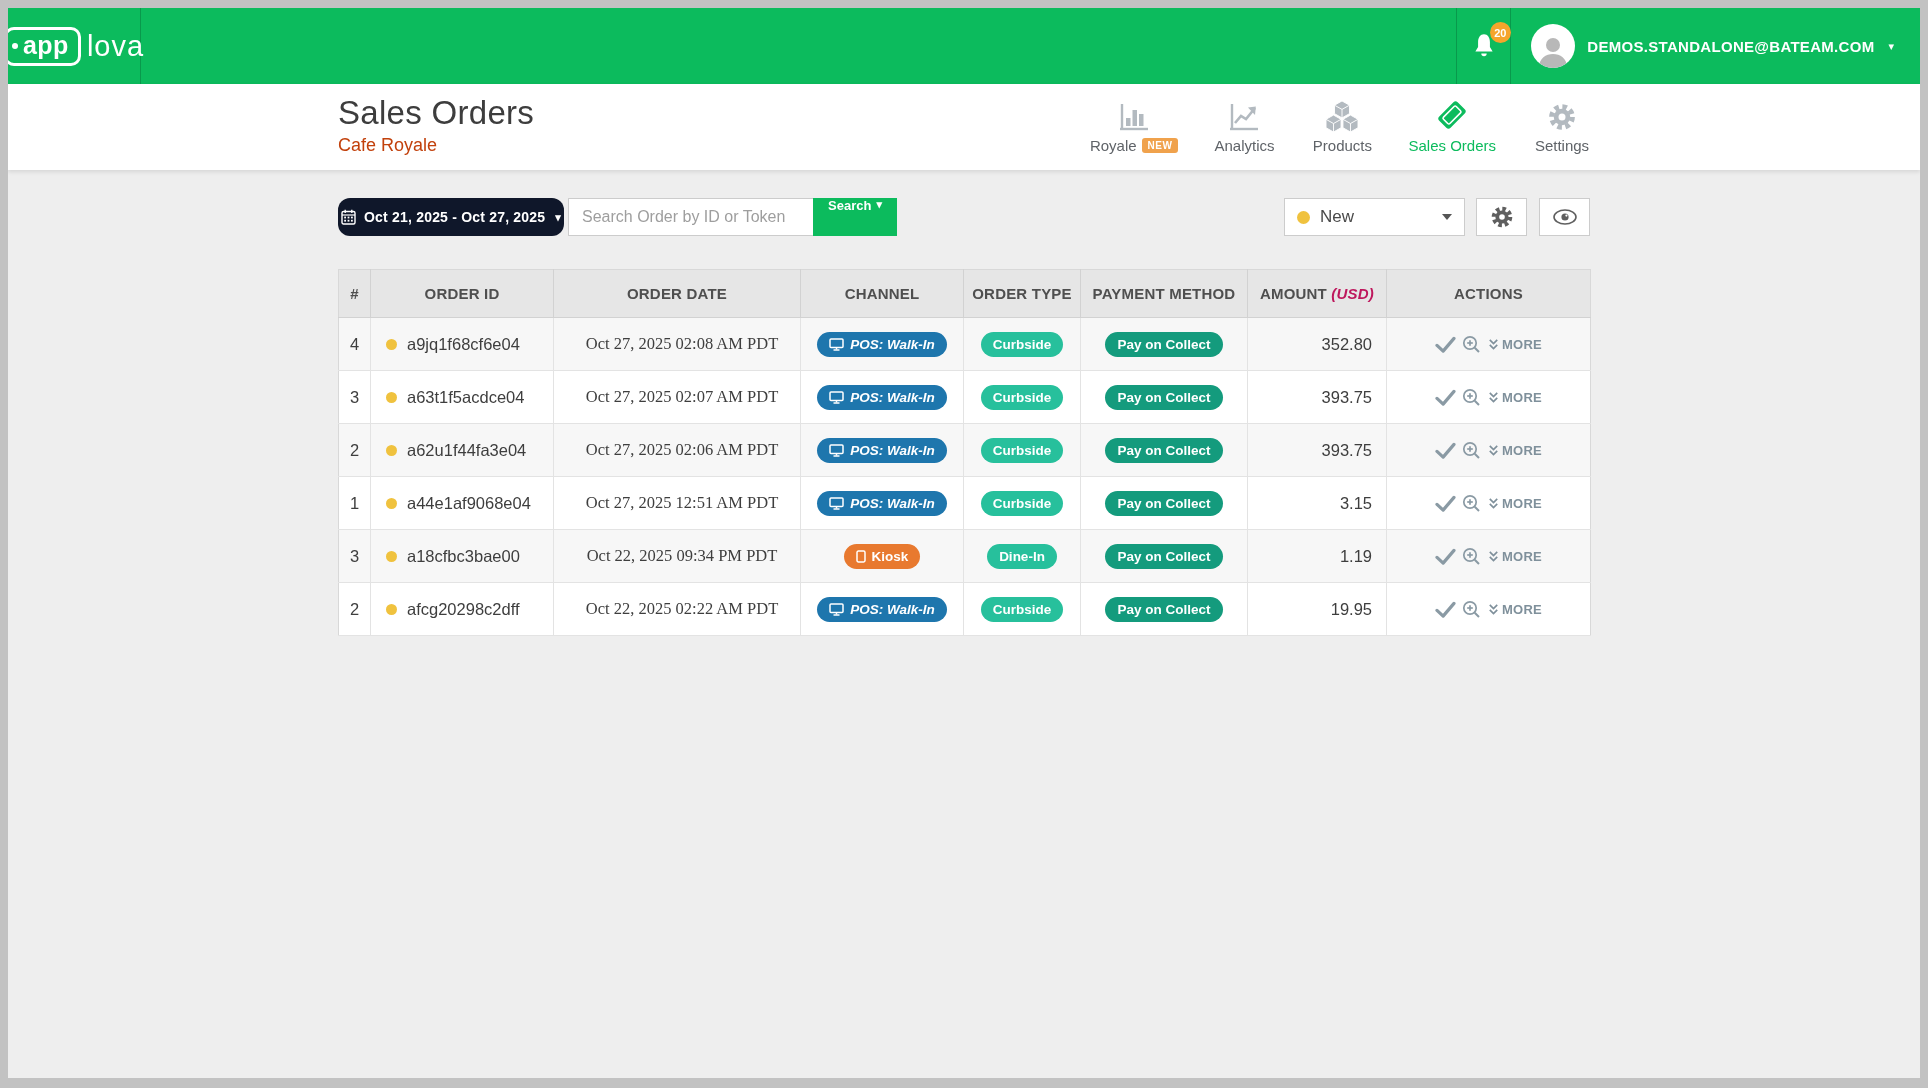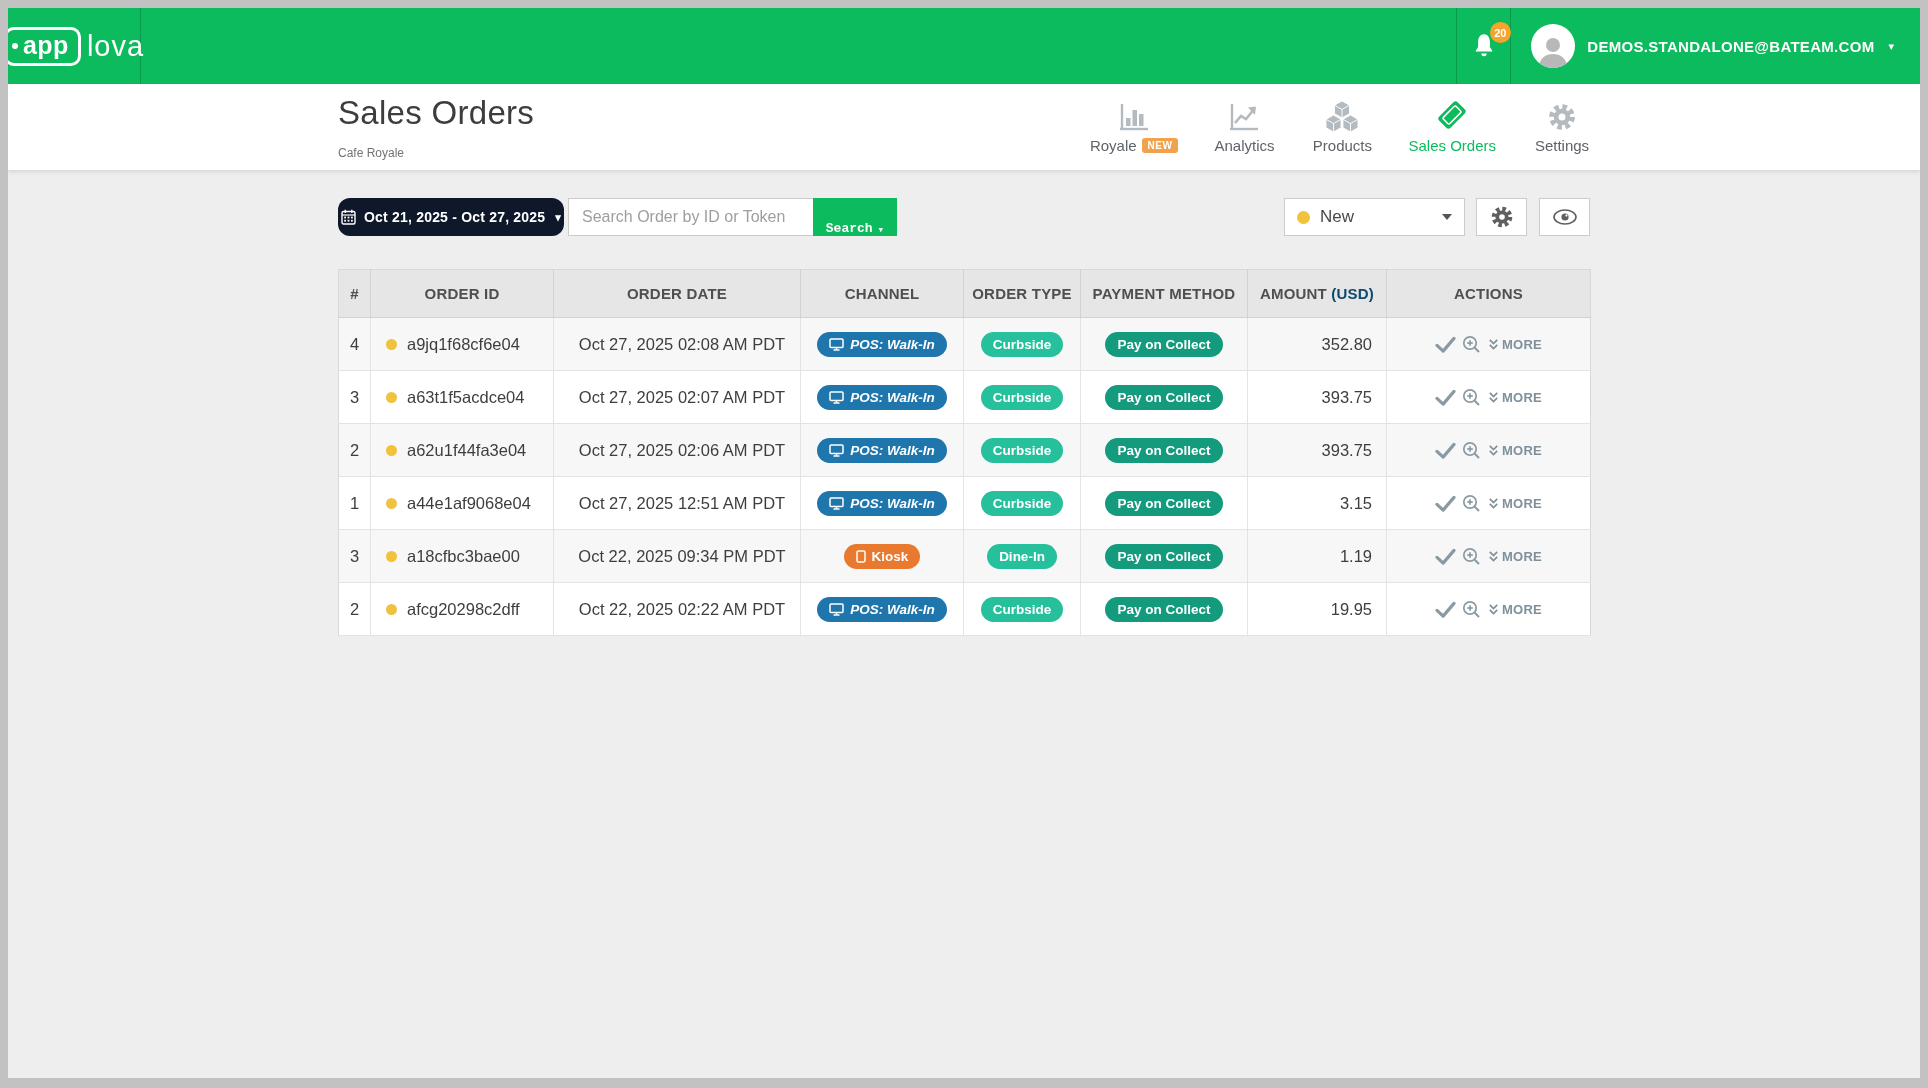--- a/index.html
+++ b/index.html
@@ -62,21 +62,21 @@
   .caret { color:#fff; font-size:11px; margin-left:2px; }
 
   
   .page-header {
     position:absolute; top:76px; left:0; right:0; height:86px;
     background:#fff; box-shadow:0 2px 4px rgba(0,0,0,0.10);
     z-index:2;
   }
   .title-block { position:absolute; left:330px; top:10px; }
   .page-title { font-size:33px; font-weight:400; color:#3d3d3d; letter-spacing:.3px; }
-  .page-subtitle { font-size:12px; color:#737373; margin-top:14px; }
+  .page-subtitle { font-size:18px; color:#c2410c; margin-top:3px; }
 
   .nav { position:absolute; right:326px; top:16px; display:flex; gap:34px; }
   .nav-item { display:flex; flex-direction:column; align-items:center; gap:5px; cursor:pointer; min-width:64px; }
   .nav-icon { height:32px; display:flex; align-items:flex-end; justify-content:center; color:#adb4ba; }
   .nav-label { font-size:15px; color:#5f6368; display:flex; align-items:center; gap:5px; white-space:nowrap; }
   .nav-item.active .nav-label { color:#0cbb5d; }
   .nav-badge {
     background:#f0a24c; color:#fff; font-size:10px; font-weight:bold;
     padding:2px 6px; border-radius:3px; letter-spacing:.5px;
   }
@@ -93,22 +93,22 @@
   .date-btn .caret { color:#fff; }
   .search-group { position:absolute; left:560px; top:0; height:38px; display:flex; }
   .search-input {
     width:245px; height:38px; border:1px solid #ccc; border-right:none;
     padding:0 13px; font-family:inherit; font-size:16px; color:#444; background:#fff;
     border-radius:1px 0 0 1px; outline:none;
   }
   .search-input::placeholder { color:#9e9e9e; }
   .search-btn {
     width:84px; height:38px; background:#0cbb5d; color:#fff; border:none;
-    font-family:Liberation Mono, monospace; font-weight:bold; font-size:13px; cursor:pointer;
-    display:flex; align-items:flex-end; justify-content:center; gap:3px;
+    font-family:Liberation Sans, sans-serif; font-weight:bold; font-size:13px; cursor:pointer;
+    display:flex; align-items:flex-start; justify-content:center; gap:3px;
   }
   .status-select {
     position:absolute; left:1276px; top:0; width:181px; height:38px;
     background:#fff; border:1px solid #ccc; cursor:pointer;
     display:flex; align-items:center; padding:0 12px; gap:10px;
   }
   .status-dot { width:13px; height:13px; border-radius:50%; background:#f0c23e; }
   .status-label { font-size:17px; color:#4a4a4a; flex:1; }
   .select-caret {
     width:0; height:0; border-left:5px solid transparent; border-right:5px solid transparent;
@@ -127,32 +127,32 @@
     position:absolute; top:261px; left:330px;
     border-collapse:collapse; table-layout:fixed; width:1252px;
     background:#fff; border:1px solid #d8d8d8;
   }
   .orders-table th {
     background:#e6e6e6; height:48px; font-size:15px; font-weight:bold; color:#4f4f4f;
     border-right:1px solid #d2d2d2; border-bottom:1px solid #d2d2d2;
     text-align:center; letter-spacing:.2px;
   }
   .orders-table th:last-child { border-right:none; }
-  .unit { color:#0c4a6e; font-weight:bold; }
+  .unit { color:#be185d; font-weight:bold;font-style:italic; }
   .orders-table td {
     height:53px; font-size:16.5px; color:#3e3e3e;
     border-right:1px solid #e3e3e3; border-bottom:1px solid #e3e3e3;
     text-align:center; vertical-align:middle; background:#fff;
   }
   .orders-table td:last-child { border-right:none; }
   .orders-table tbody tr:nth-child(odd) td { background:#f7f7f7; }
   .cell-id { text-align:left !important; padding-left:15px; }
   .cell-id .id-wrap { display:flex; align-items:center; gap:10px; }
   .row-dot { width:11px; height:11px; border-radius:50%; background:#f0c23e; flex:0 0 auto; }
-  .cell-date { text-align:center; padding-left:10px; }
+  .cell-date { text-align:center; padding-left:10px;font-family:Liberation Serif, serif; }
   .cell-amount { text-align:right !important; padding-right:14px; color:#2f2f2f; }
 
   .pill {
     display:inline-flex; align-items:center; justify-content:center; gap:6px;
     height:25px; padding:0 12px; border-radius:13px;
     color:#fff; font-size:13.5px; font-weight:bold; white-space:nowrap;
   }
   .pill-pos { background:#1e76ad;font-style:italic; }
   .pill-kiosk { background:#e8792f; }
   .pill-teal { background:#27c09c; }

